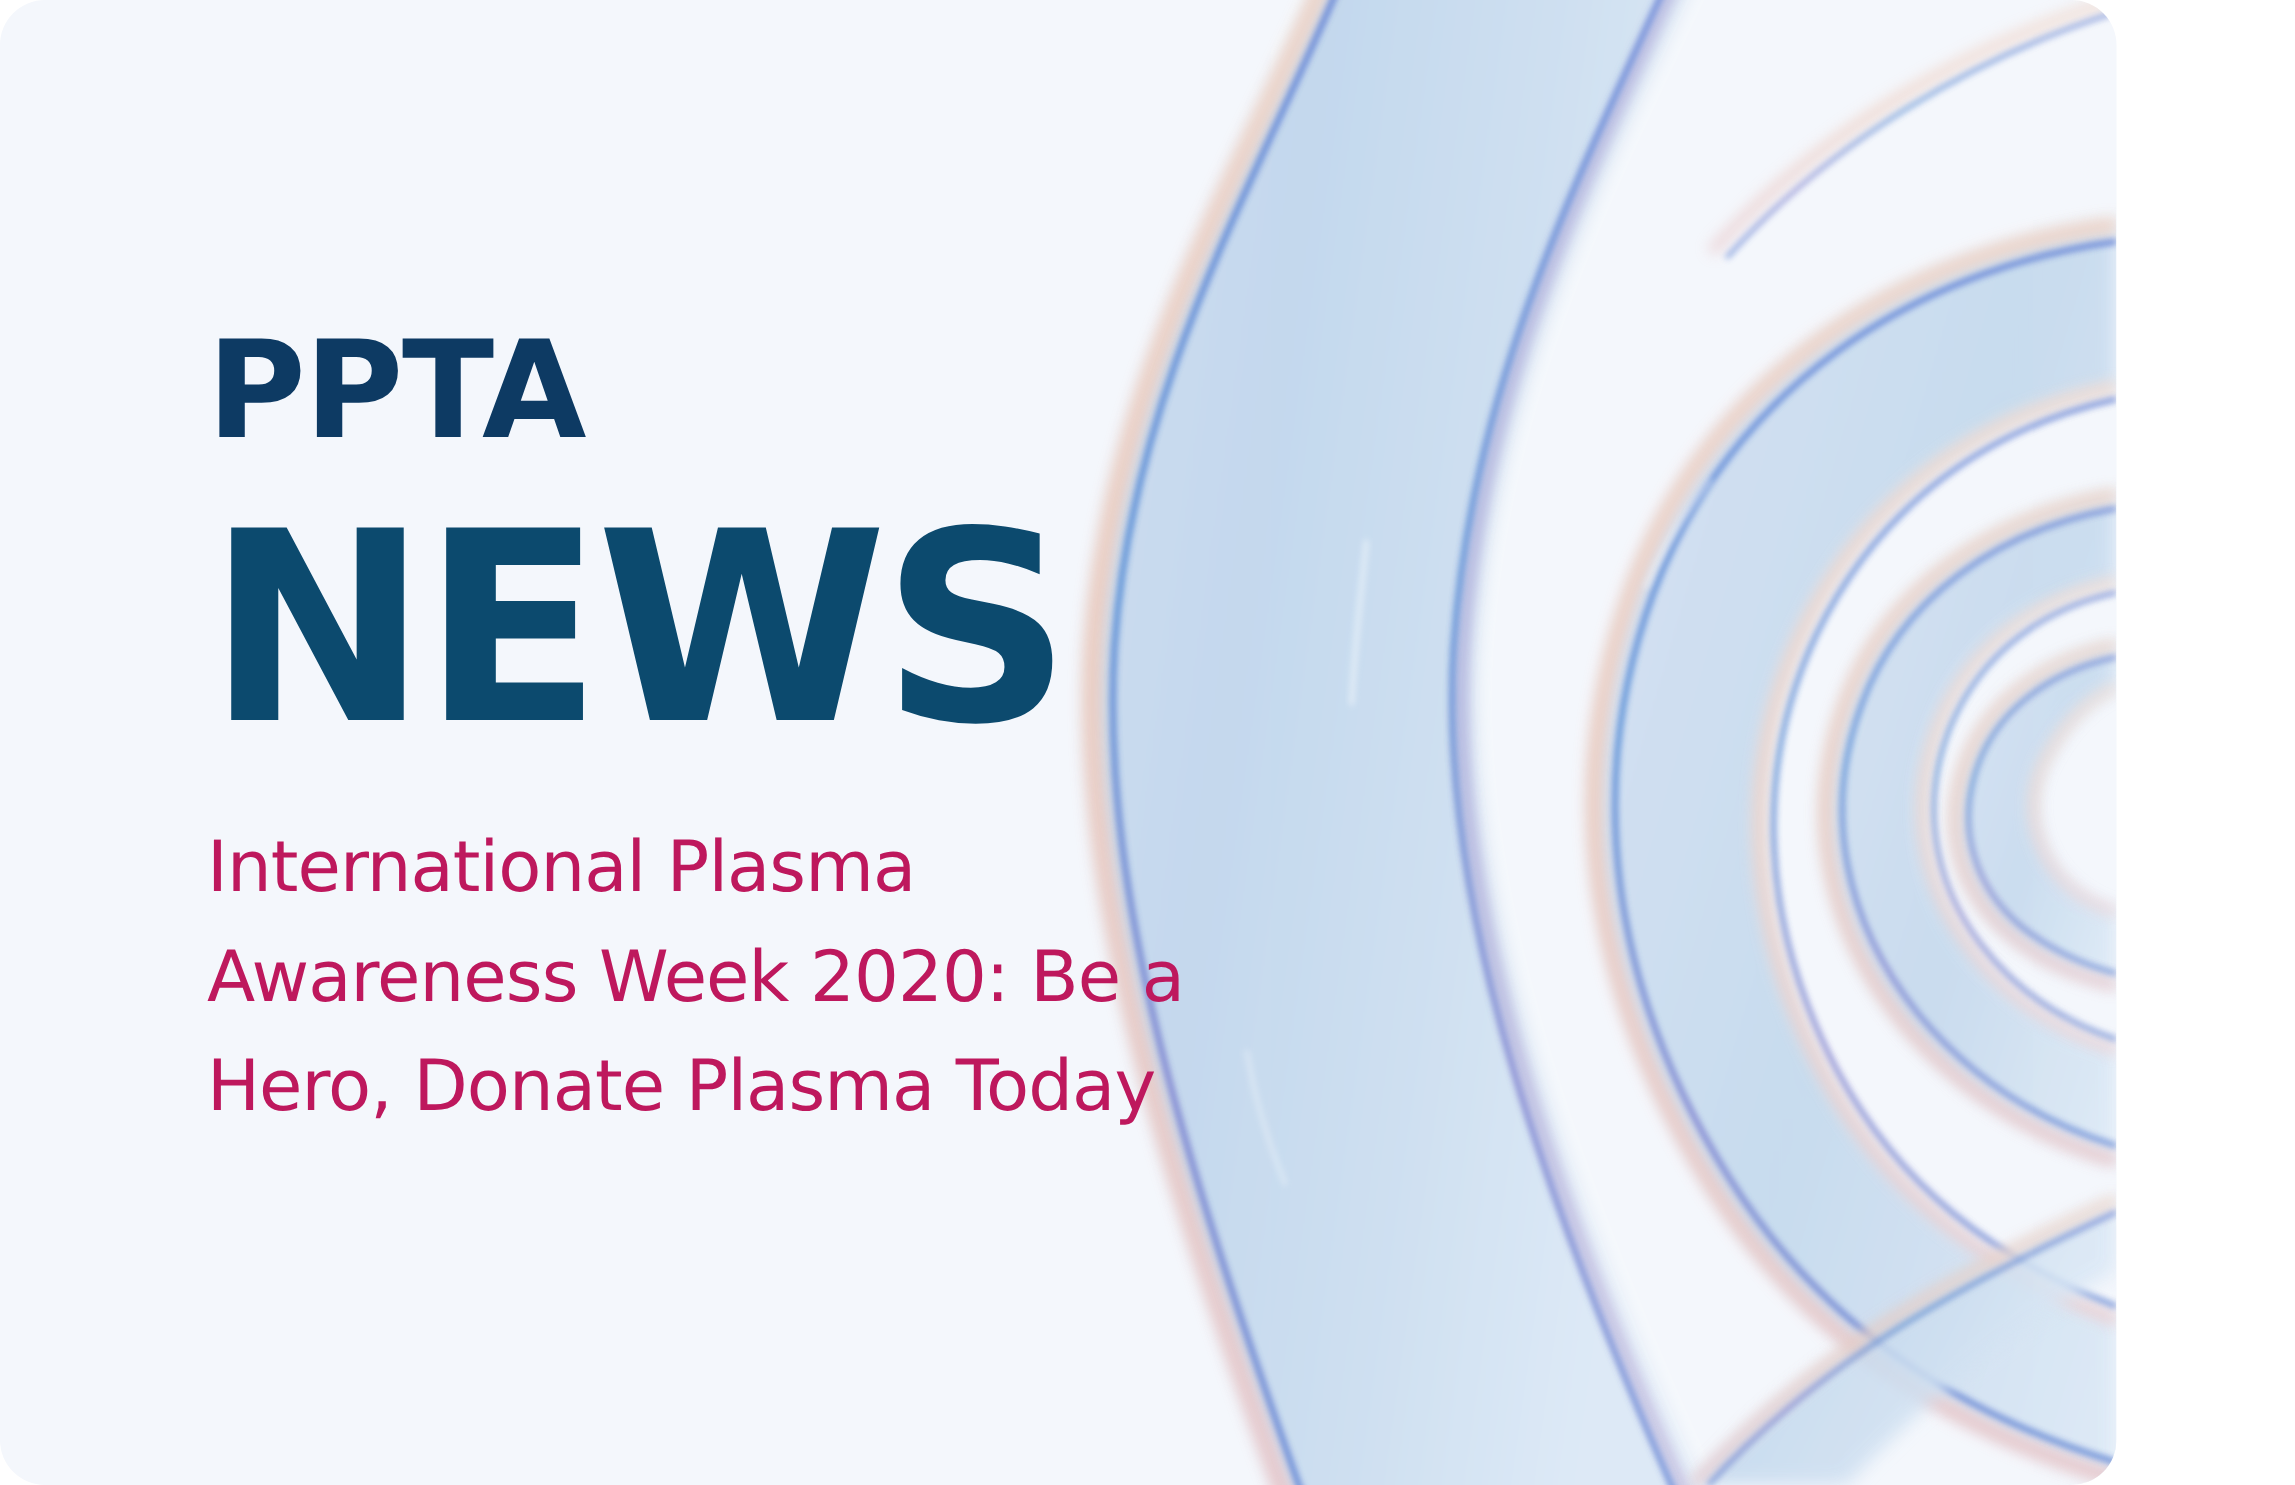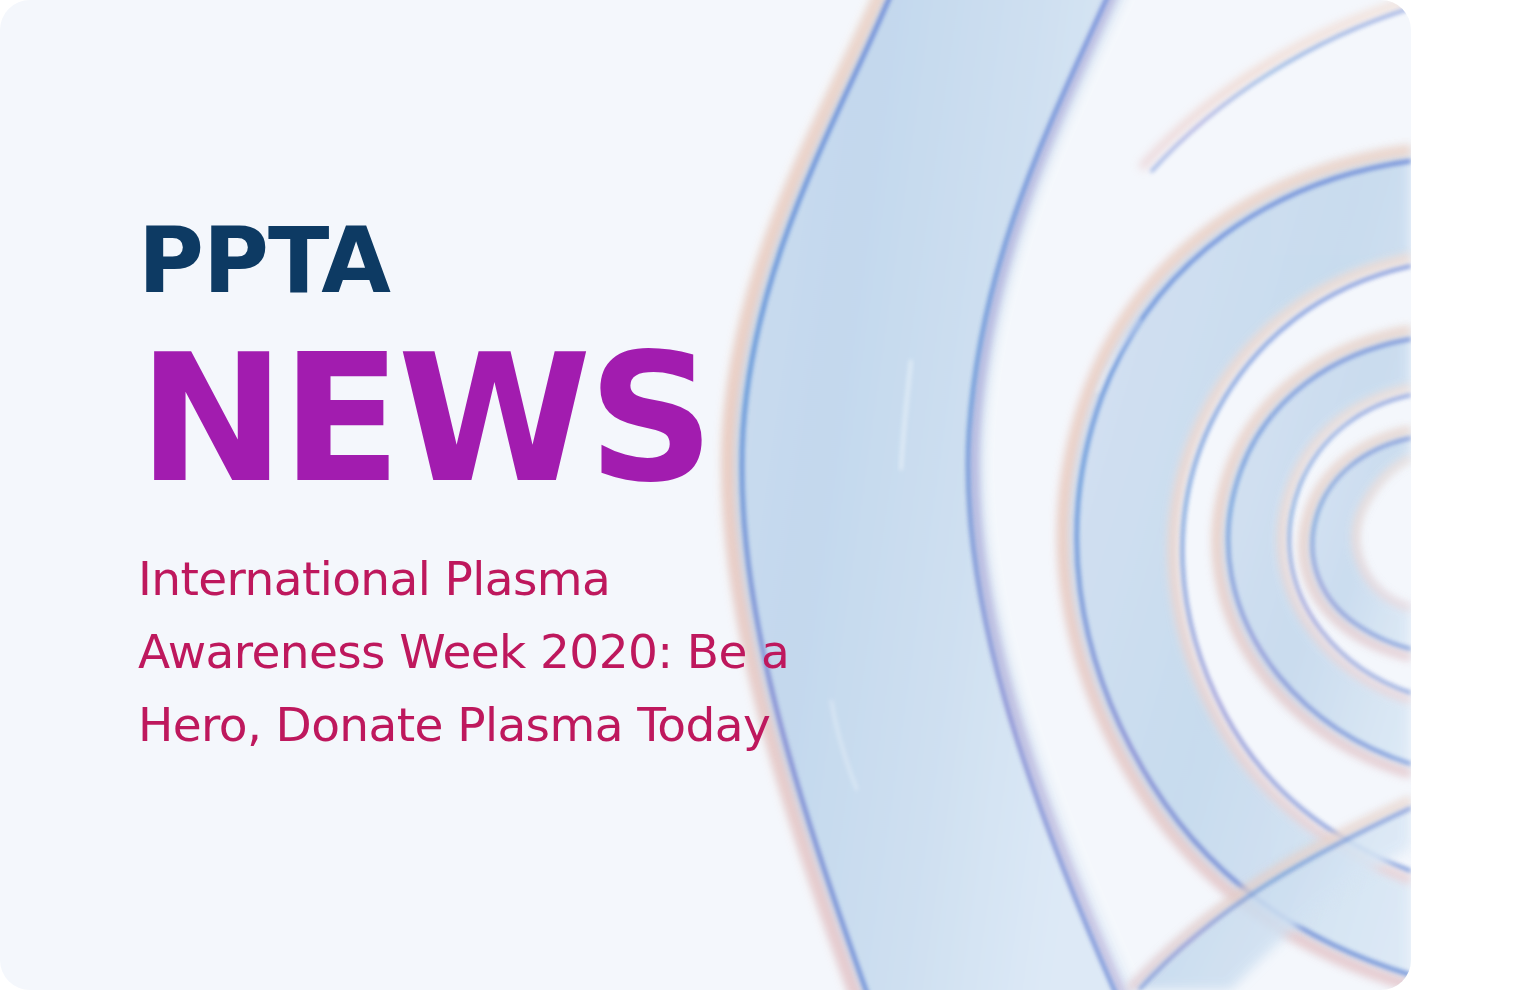--- a/index.html
+++ b/index.html
@@ -67,21 +67,21 @@
   .headline {
     position: absolute;
     left: 0;
     top: 332px;
     margin: 0;
     font-family: "DejaVu Sans", sans-serif;
     font-weight: 700;
     font-size: 176px;
     line-height: 176px;
     letter-spacing: -4px;
-    color: #a21caf;
+    color: #0c4a6e;
     white-space: nowrap;
   }
 
   .subhead {
     position: absolute;
     left: 0;
     top: 542px;
     width: 730px;
     margin: 0;
     font-family: "DejaVu Sans", sans-serif;

